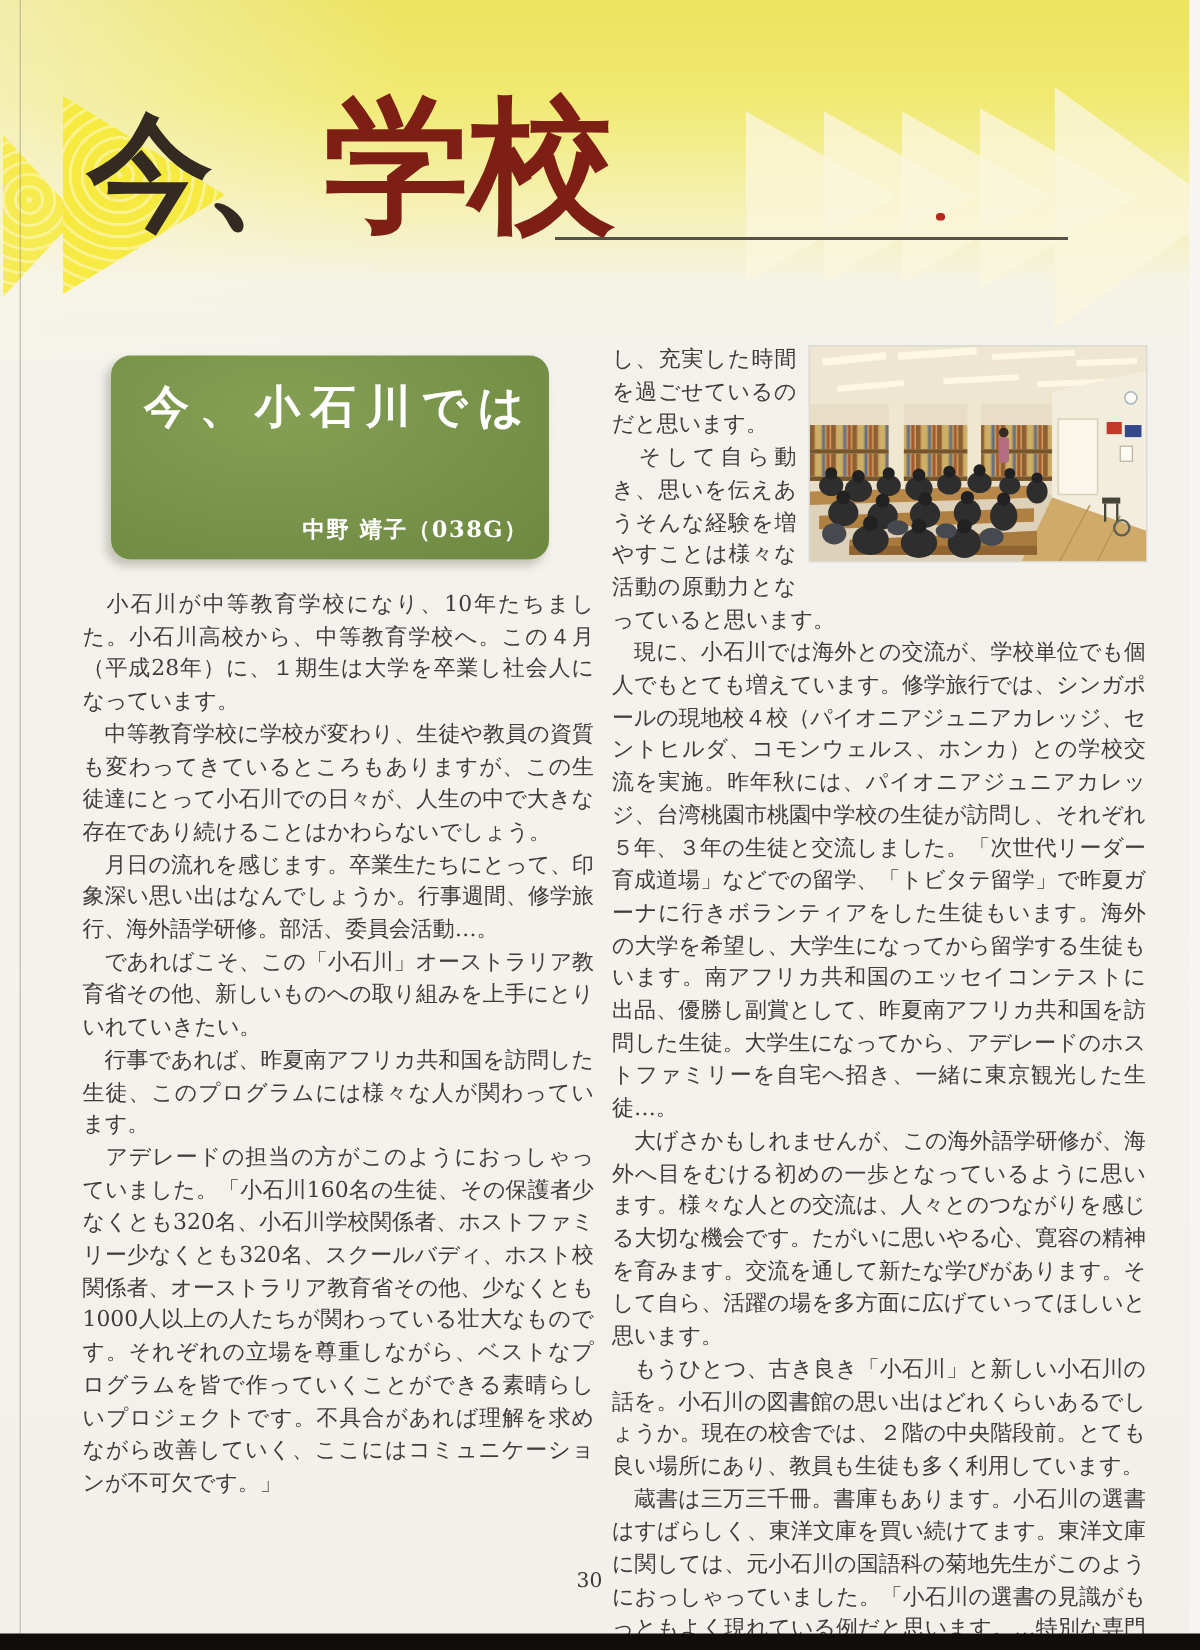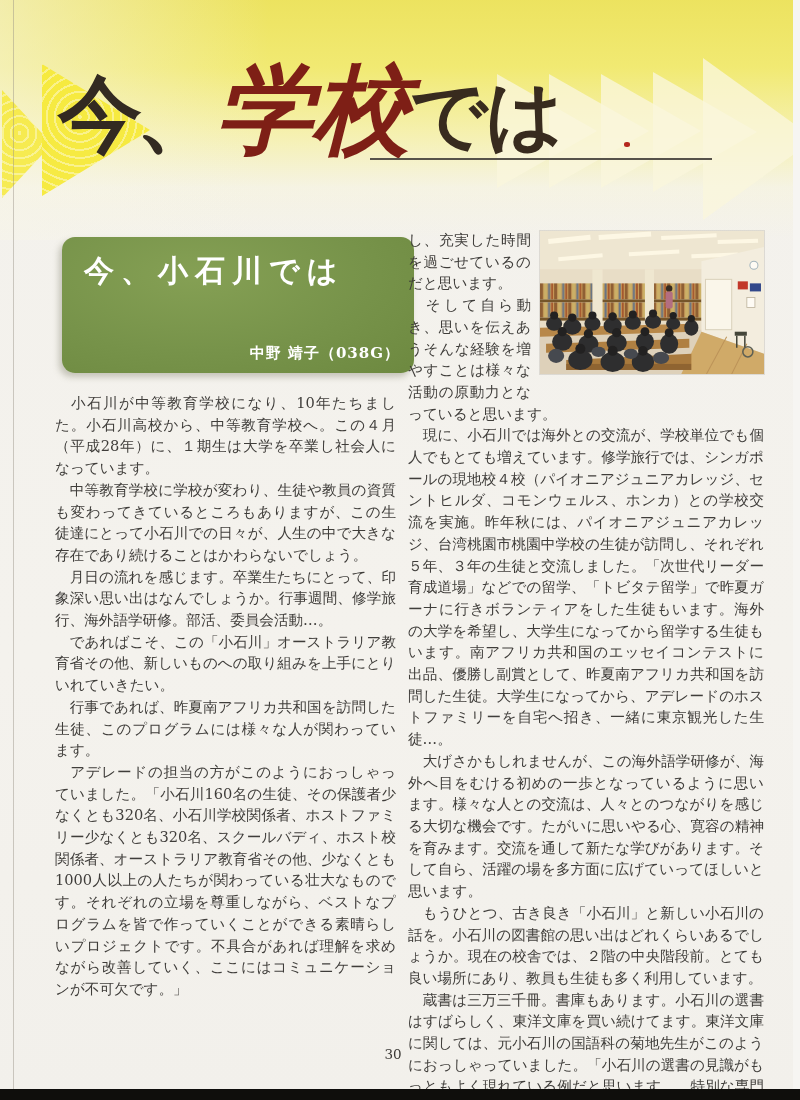--- a/index.html
+++ b/index.html
@@ -38,27 +38,27 @@
   .tc2{left:549px;top:74px;width:100px;height:114px;}
   .tc3{left:601px;top:74px;width:100px;height:114px;}
   .tc4{left:653px;top:72px;width:104px;height:120px;}
   .tc5{left:703px;top:58px;width:112px;height:162px;}
   .main-title{
     position:absolute;left:58px;top:56px;
     display:flex;align-items:flex-end;
     font-weight:700;white-space:nowrap;
   }
   .main-title .t1{font-size:84px;line-height:1.18;color:#332a21;letter-spacing:-6px;margin-right:2px;}
-  .main-title .t2{font-size:97px;line-height:1.1;color:#7e1f16;font-style:italic;}
+  .main-title .t2{font-size:97px;line-height:1.1;color:#7e1f16;}
   .main-title .t3{font-size:76px;line-height:1.26;color:#382b1e;letter-spacing:-2px;}
   .title-line{position:absolute;left:370px;top:158px;width:342px;height:2px;background:#56524a;}
   .red-speck{position:absolute;left:624px;top:142px;width:6px;height:5px;background:#b5271d;border-radius:45%;}
   
   .green-box{
-    position:absolute;left:62px;top:237px;width:352px;height:136px;
+    position:absolute;left:74px;top:237px;width:292px;height:136px;
     border-radius:13px;
     background:radial-gradient(ellipse at 38% 28%, #85a054 0%, #77934a 55%, #6d8940 100%);
     box-shadow:-3px 4px 6px rgba(110,110,85,0.35);
   }
   .green-box .box-title{
     position:absolute;left:22px;top:14px;
     font-size:30px;font-weight:700;color:#ffffff;letter-spacing:7px;
   }
   .green-box .box-author{
     position:absolute;right:14px;bottom:10px;
@@ -90,21 +90,20 @@
   <div class="tri tri-yellow ty2"></div>
   <div class="tri tri-cream tc1"></div>
   <div class="tri tri-cream tc2"></div>
   <div class="tri tri-cream tc3"></div>
   <div class="tri tri-cream tc4"></div>
   <div class="tri tri-cream tc5"></div>
 
   <div class="main-title">
     <span class="t1">今、</span>
       <span class="t2">学校</span>
-      <span class="t3">では</span>
   </div>
   <div class="title-line"></div>
   <div class="red-speck"></div>
 
   <div class="green-box">
     <div class="box-title">今、小石川では</div>
     <div class="box-author">中野 靖子（038G）</div>
   </div>
 
   <div class="col col-left">

